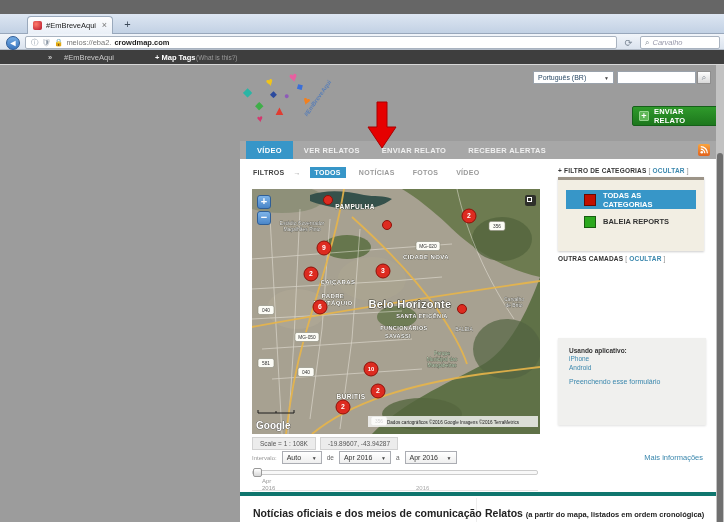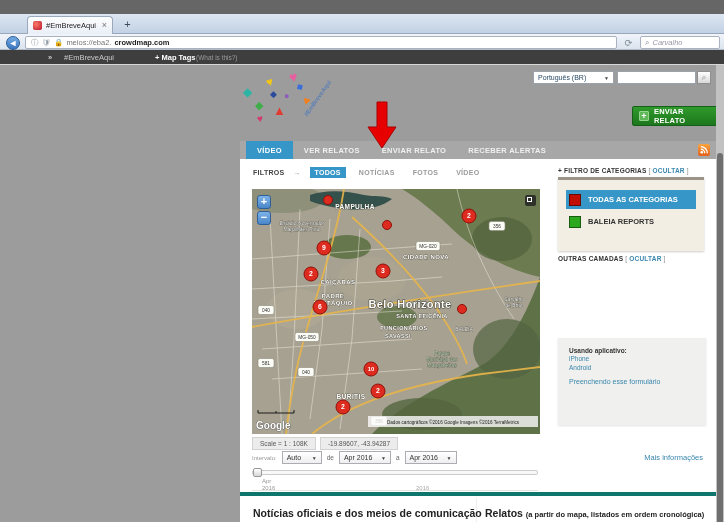--- a/index.html
+++ b/index.html
@@ -97,21 +97,21 @@
   #report-cols{left:245px;width:220px;border-bottom:1px solid #ddd;padding-bottom:3px}
   #report-cols span:nth-child(1){width:142px}
   #report-cols span:nth-child(2){width:42px}
   #report-cols span:nth-child(3){width:36px}
 
   
   .sb-title{position:absolute;font-size:6.5px;font-weight:bold;color:#333;letter-spacing:.2px}
   .sb-title .bracket{color:#8a8a8a;font-weight:normal}
   .sb-title a{color:#3a87ad;text-decoration:none}
   .panel{position:absolute;left:558px;width:146px;background:#f2eee3;border-top:3px solid #9c9488;box-shadow:0 1px 2px rgba(0,0,0,.2);padding:10px 8px 8px}
-  .cat-row{display:flex;align-items:center;gap:7px;height:19px;padding:0 3px;font-size:7.5px;font-weight:bold;color:#333;margin-bottom:3px}
+  .cat-row{display:flex;align-items:center;gap:7px;height:19px;padding:0 18px;font-size:7.5px;font-weight:bold;color:#333;margin-bottom:3px}
   .cat-row.active{background:#3796c8;color:#fff}
   .swatch{width:12px;height:12px;border:1px solid rgba(0,0,0,.45);flex:none}
   .howto{position:absolute;left:558px;top:324px;width:148px;height:87px;background:#f0f0ee;padding:9px 11px;box-shadow:0 1px 2px rgba(0,0,0,.12)}
   .howto h3{font-size:10.5px;color:#222;margin-bottom:7px}
   .howto .sub{font-size:6.5px;font-weight:bold;color:#333;margin-bottom:1px}
   .howto a{display:block;font-size:6.5px;color:#3a87ad;text-decoration:none;line-height:8.5px}
   .howto .form-link{margin-top:6px;font-size:7px}
 
   
   .scrollbar{position:absolute;right:0;top:51px;width:8px;height:461px;background:#c2c2c2}

